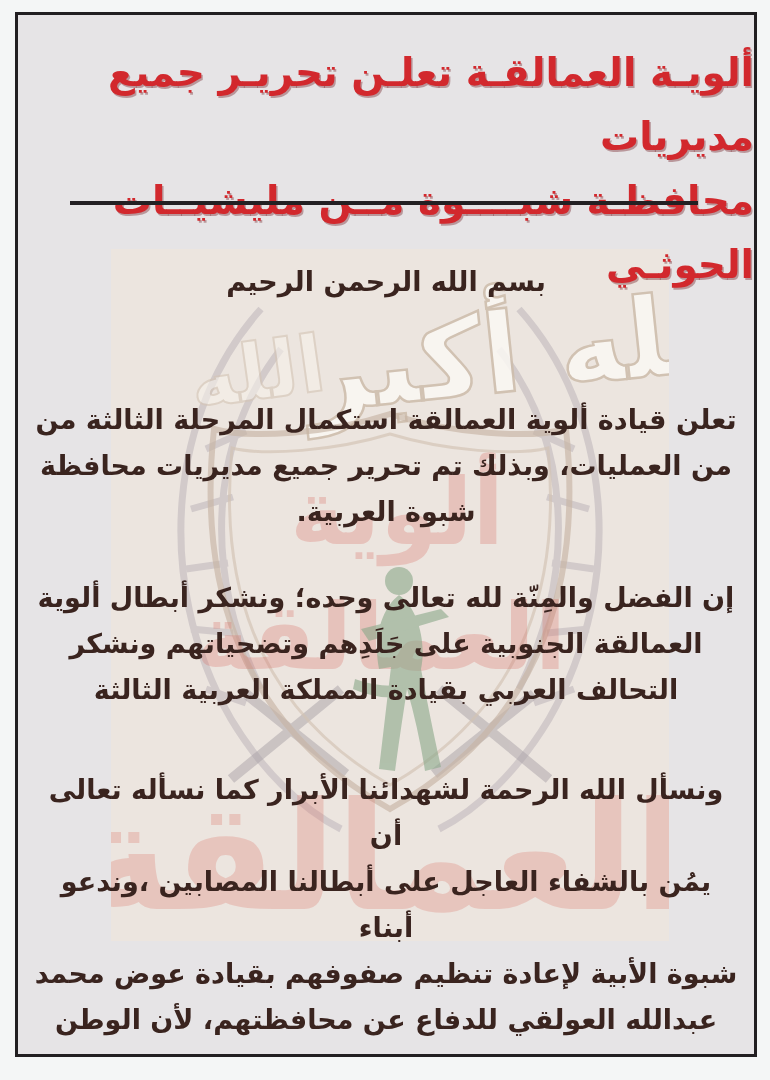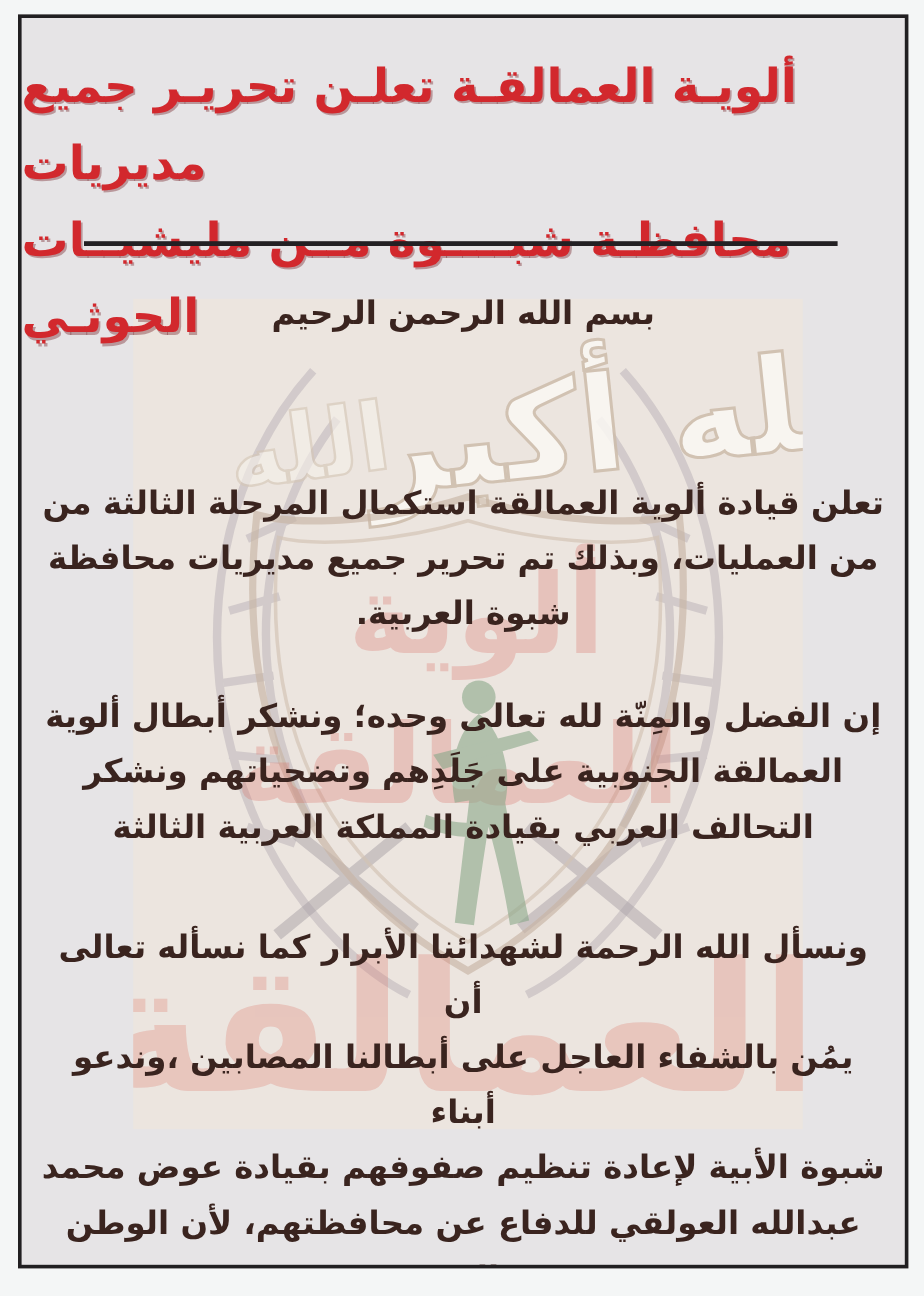--- a/index.html
+++ b/index.html
@@ -18,21 +18,21 @@
     background: #e6e4e6;
     border: 3px solid #211f21;
     box-sizing: border-box;
     overflow: hidden;
   }
 
   
   .title-block {
     position: absolute;
     left: 0; right: 0; top: 26px;
-    text-align: left;
+    text-align: right;
     color: #d2282d;
     font-weight: bold;
     font-size: 39px;
     line-height: 64px;
     letter-spacing: 0px;
     text-shadow: 1.5px 2px 0 rgba(100,10,14,0.35);
   }
 
   .divider {
     position: absolute;
@@ -53,21 +53,21 @@
   
   .textline, .para {
     position: absolute;
     left: 14px; right: 14px;
     text-align: center;
     color: #3a241f;
     font-weight: bold;
     font-size: 27px;
     line-height: 46px;
   }
-  .basmala    { top: 224px; }
+  .basmala    { top: 244px; }
   .salutation { top: 295px; }
   .para1      { top: 382px; }
   .para2      { top: 560px; text-align: center; }
   .para3      { top: 752px; }
 </style>
 </head>
 <body>
 
 <div class="stage">
   <div class="page">

